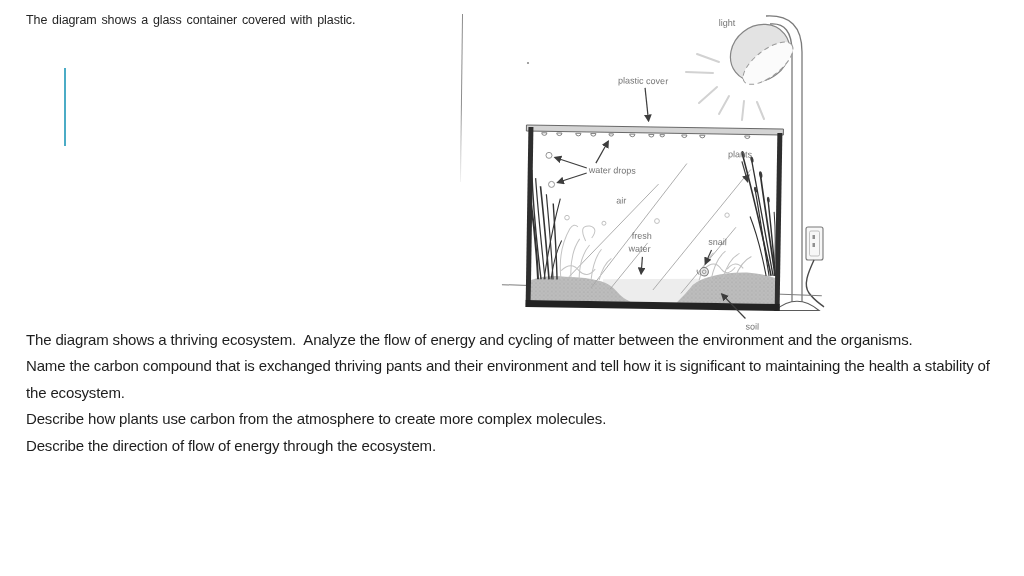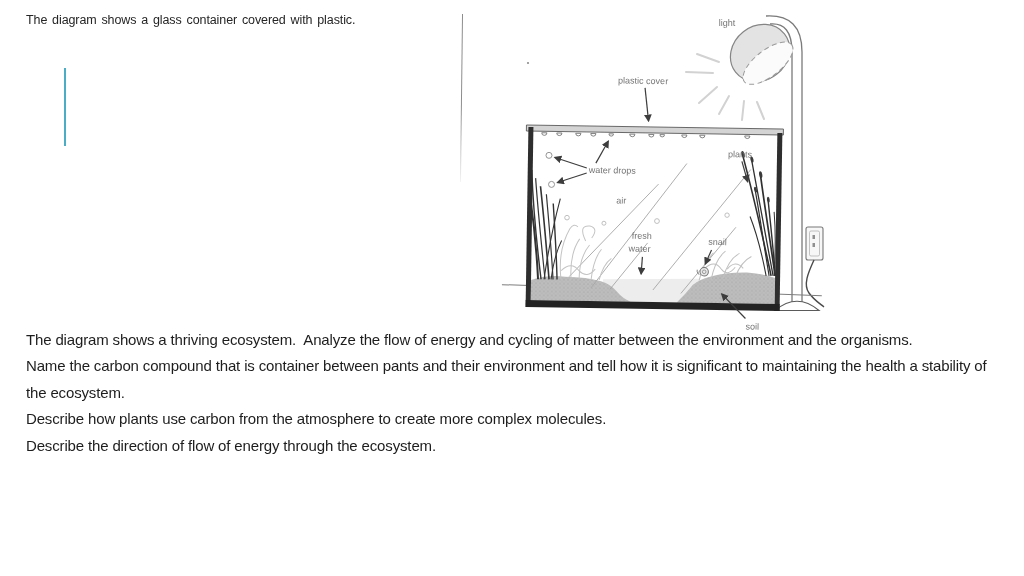--- a/index.html
+++ b/index.html
@@ -199,17 +199,17 @@
         <text class="dlabel" x="754" y="328" text-anchor="middle">soil</text>
         <line x1="747" y1="317" x2="723" y2="293" stroke="#3d3d3d" stroke-width="1.2" marker-end="url(#ah)"></line>
       </g>
     </g>
 
     <text class="dlabel" x="727" y="26" text-anchor="middle" font-size="9.5" fill="#8a8a8a">light</text>
   </svg>
 
   <div class="body-text">
     <p>The diagram shows a thriving ecosystem.  Analyze the flow of energy and cycling of matter between the environment and the organisms.</p>
-    <p>Name the carbon compound that is container between pants and their environment and tell how it is significant to maintaining the health a stability of the ecosystem.</p>
+    <p>Name the carbon compound that is exchanged thriving pants and their environment and tell how it is significant to maintaining the health a stability of the ecosystem.</p>
     <p>Describe how plants use carbon from the atmosphere to create more complex molecules.</p>
     <p>Describe the direction of flow of energy through the ecosystem.</p>
   </div>
 </div>
 
 </body></html>

